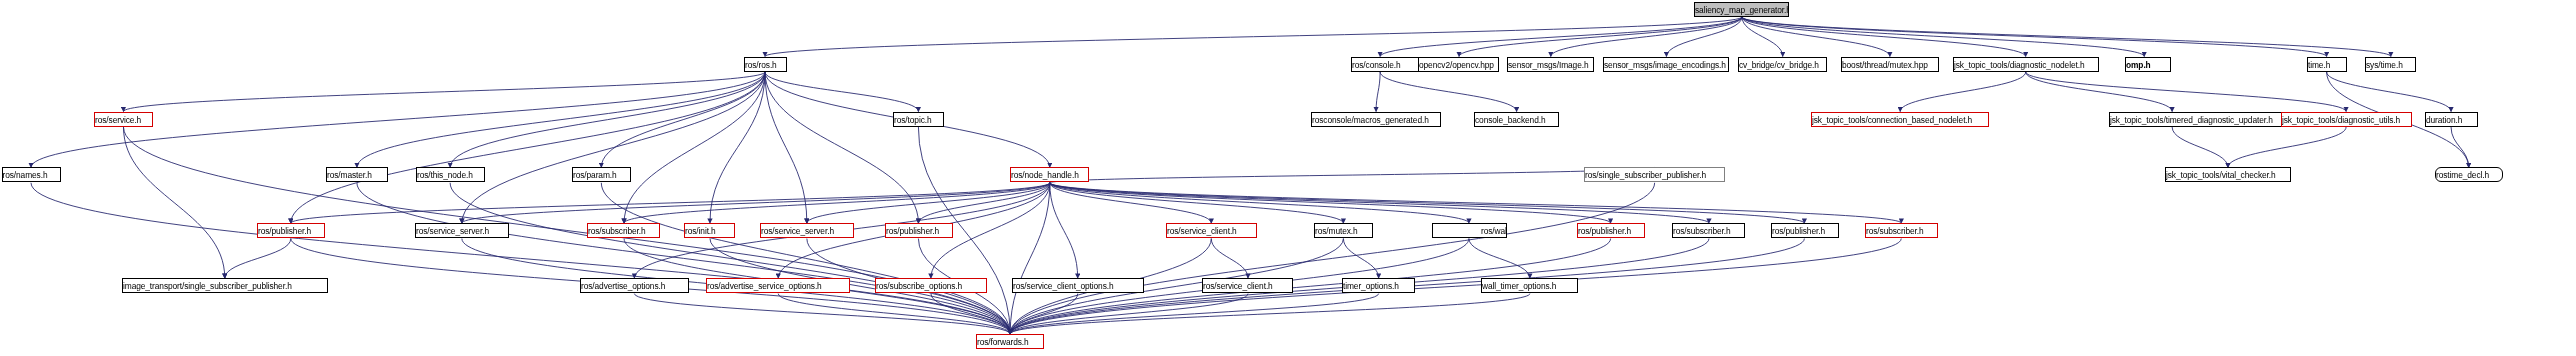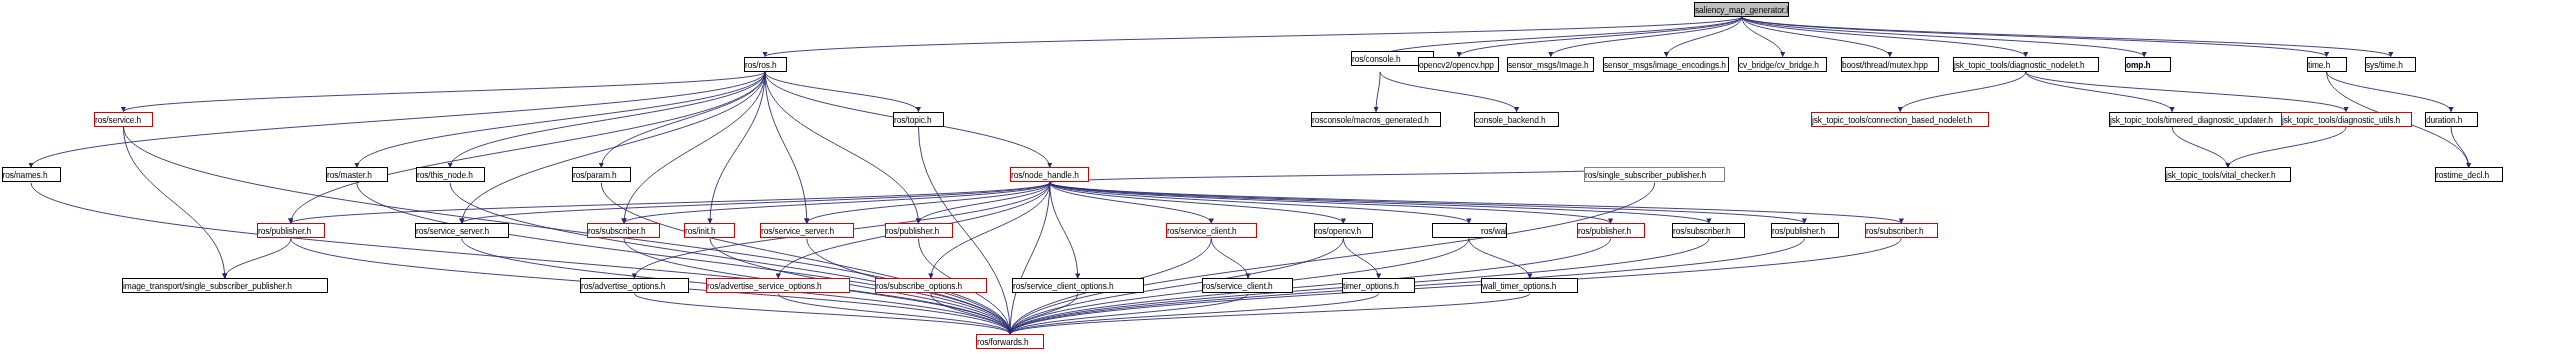--- a/index.html
+++ b/index.html
@@ -144,21 +144,21 @@
         <path d="M 1268 400 C 1268 424.75, 1376 430.25, 1376 455" marker-end="url(#arrow)"></path>
         <path d="M 1468 400 C 1468 424.75, 1376 430.25, 1376 455" marker-end="url(#arrow)"></path>
         <path d="M 1700 400 C 1700 424.75, 1376 430.25, 1376 455" marker-end="url(#arrow)"></path>
         <path d="M 1878 400 C 1878 424.75, 1376 430.25, 1376 455" marker-end="url(#arrow)"></path>
         <path d="M 2084 400 C 2084 424.75, 1376 430.25, 1376 455" marker-end="url(#arrow)"></path>
       </g>
   </svg>
   <div id="node-layer">
       <div class="node root" style="left: 1694px; top: 1.5px; width: 95px;">saliency_map_generator.h</div>
       <div class="node" style="left: 744px; top: 57px; width: 43px;">ros/ros.h</div>
-      <div class="node" style="left: 1351px; top: 51px; width: 83px;">ros/console.h</div>
+      <div class="node" style="left: 1351px; top: 57px; width: 83px;">ros/console.h</div>
       <div class="node" style="left: 1418px; top: 57px; width: 81px;">opencv2/opencv.hpp</div>
       <div class="node" style="left: 1507px; top: 57px; width: 87px;">sensor_msgs/Image.h</div>
       <div class="node" style="left: 1603px; top: 57px; width: 126px;">sensor_msgs/image_encodings.h</div>
       <div class="node" style="left: 1738px; top: 57px; width: 89px;">cv_bridge/cv_bridge.h</div>
       <div class="node" style="left: 1841px; top: 57px; width: 98px;">boost/thread/mutex.hpp</div>
       <div class="node" style="left: 1953px; top: 57px; width: 146px;">jsk_topic_tools/diagnostic_nodelet.h</div>
       <div class="node" style="left: 2125px; top: 57px; width: 46px; font-weight: bold;">omp.h</div>
       <div class="node" style="left: 2307px; top: 57px; width: 40px;">time.h</div>
       <div class="node" style="left: 2365px; top: 57px; width: 51px;">sys/time.h</div>
       <div class="node red" style="left: 94px; top: 112px; width: 59px;">ros/service.h</div>
@@ -169,29 +169,29 @@
       <div class="node" style="left: 2082px; top: 112px; width: 181px; margin-left: 27px;">jsk_topic_tools/timered_diagnostic_updater.h</div>
       <div class="node red" style="left: 2281px; top: 112px; width: 131px;">jsk_topic_tools/diagnostic_utils.h</div>
       <div class="node" style="left: 2425px; top: 112px; width: 53px;">duration.h</div>
       <div class="node" style="left: 1.5px; top: 167px; width: 59px;">ros/names.h</div>
       <div class="node" style="left: 326px; top: 167px; width: 62px;">ros/master.h</div>
       <div class="node" style="left: 416px; top: 167px; width: 69px;">ros/this_node.h</div>
       <div class="node" style="left: 572px; top: 167px; width: 59px;">ros/param.h</div>
       <div class="node red" style="left: 1010px; top: 167px; width: 79px;">ros/node_handle.h</div>
       <div class="node grey" style="left: 1584px; top: 167px; width: 141px;">ros/single_subscriber_publisher.h</div>
       <div class="node" style="left: 2165px; top: 167px; width: 126px;">jsk_topic_tools/vital_checker.h</div>
-      <div class="node" style="left: 2435px; top: 167px; width: 68px;">rostime_decl.h</div>
+      <div class="node" style="left: 2435px; top: 167px; width: 68px; border-radius: 6px;">rostime_decl.h</div>
       <div class="node red" style="left: 257px; top: 223px; width: 68px;">ros/publisher.h</div>
       <div class="node" style="left: 415px; top: 223px; width: 94px;">ros/service_server.h</div>
       <div class="node red" style="left: 587px; top: 223px; width: 73px;">ros/subscriber.h</div>
       <div class="node red" style="left: 684px; top: 223px; width: 51px;">ros/init.h</div>
       <div class="node red" style="left: 760px; top: 223px; width: 94px;">ros/service_server.h</div>
       <div class="node red" style="left: 885px; top: 223px; width: 68px;">ros/publisher.h</div>
       <div class="node red" style="left: 1166px; top: 223px; width: 91px;">ros/service_client.h</div>
-      <div class="node" style="left: 1314px; top: 223px; width: 59px;">ros/opencv.h</div>
+      <div class="node" style="left: 1314px; top: 223px; width: 59px;">ros/mutex.h</div>
       <div class="node" style="left: 1432px; top: 223px; width: 75px; padding-left: 48px;">ros/wall_timer.h</div>
       <div class="node red" style="left: 1577px; top: 223px; width: 68px;">ros/publisher.h</div>
       <div class="node" style="left: 1672px; top: 223px; width: 73px;">ros/subscriber.h</div>
       <div class="node" style="left: 1771px; top: 223px; width: 68px;">ros/publisher.h</div>
       <div class="node red" style="left: 1865px; top: 223px; width: 73px;">ros/subscriber.h</div>
       <div class="node" style="left: 122px; top: 278px; width: 206px;">image_transport/single_subscriber_publisher.h</div>
       <div class="node" style="left: 580px; top: 278px; width: 109px;">ros/advertise_options.h</div>
       <div class="node red" style="left: 706px; top: 278px; width: 144px;">ros/advertise_service_options.h</div>
       <div class="node red" style="left: 875px; top: 278px; width: 112px;">ros/subscribe_options.h</div>
       <div class="node" style="left: 1012px; top: 278px; width: 132px;">ros/service_client_options.h</div>

